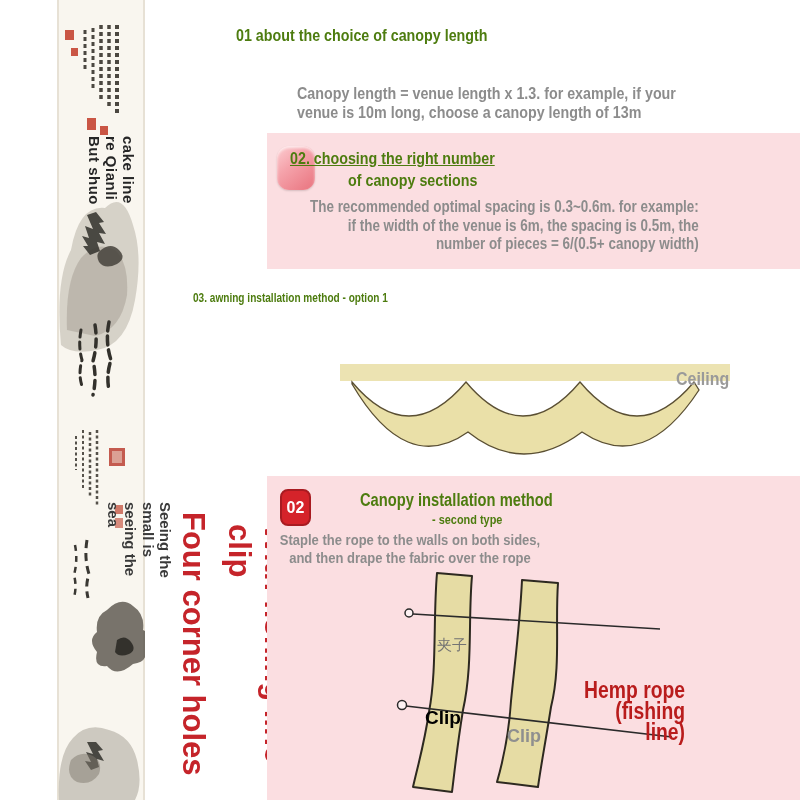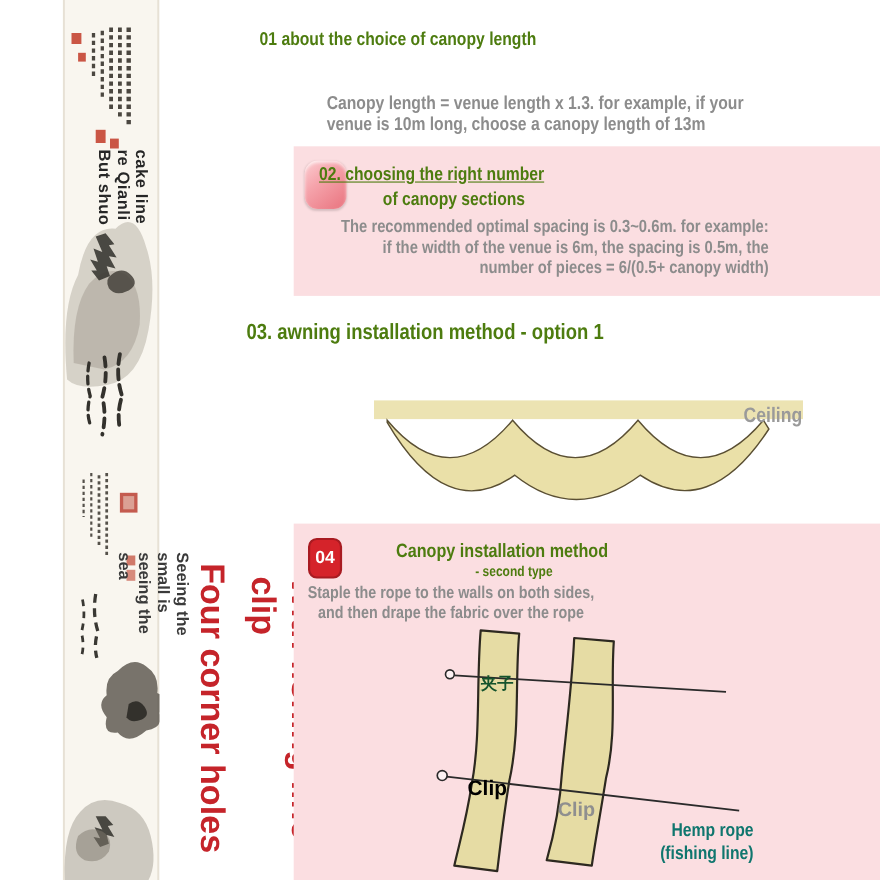--- a/index.html
+++ b/index.html
@@ -117,55 +117,55 @@
   </div>
   <div class="abs bold dark" style="left:348px;top:171px;font-size:17px;">
     <span class="cxl">of canopy sections</span>
   </div>
   <div class="abs bold gray" style="left:310px;top:198px;font-size:16px;line-height:18.5px;text-align:right;">
     <span class="cxl pre">The recommended optimal spacing is 0.3~0.6m. for example:
 if the width of the venue is 6m, the spacing is 0.5m, the
 number of pieces = 6/(0.5+ canopy width)</span>
   </div>
 
-  <div class="abs bold dark" style="left:224px;top:291px;font-size:20px;">
+  <div class="abs bold dark" style="left:193px;top:291px;font-size:12px;">
     <span class="cxl">03. awning installation method - option 1</span>
   </div>
 
   <svg class="abs" style="left:330px;top:356px;" width="410" height="120" viewBox="0 0 410 120">
     <rect x="10" y="8" width="390" height="17" fill="#ece3b2"></rect>
     <path d="M22,26 Q79,94 136,26 Q193,94 250,26 Q307,94 364,26 L369,34 Q314,118 252,76 Q193,120 138,76 Q76,120 22,28 Z" fill="#eae0a8" stroke="#5a4f33" stroke-width="1.3"></path>
   </svg>
   <div class="abs bold" style="left:676px;top:368px;font-size:19px;color:#9a9a9a;">
     <span class="cxl">Ceiling</span>
   </div>
 
   <div class="abs panel" style="left:267px;top:476px;width:533px;height:324px;"></div>
-  <div class="abs badge04" style="left:280px;top:489px;">04</div>
+  <div class="abs badge04" style="left:280px;top:489px;">02</div>
   <div class="abs bold dark" style="left:318px;top:490px;font-size:17.5px;margin-left:42px;">
     <span class="cxl">Canopy installation method</span>
   </div>
   <div class="abs bold dark" style="left:432px;top:512px;font-size:13px;">
     <span class="cxl">- second type</span>
   </div>
   <div class="abs bold gray" style="left:250px;top:531px;width:320px;font-size:15.5px;line-height:18px;">
     <span class="cxc pre">Staple the rope to the walls on both sides,
 and then drape the fabric over the rope</span>
   </div>
 
   <svg class="abs" style="left:380px;top:565px;" width="320" height="235" viewBox="0 0 320 235">
     <path d="M57,8 L92,11 C88,55 93,100 83,145 C77,182 75,203 72,227 L33,222 C38,200 44,180 49,147 C57,105 53,55 57,8 Z" fill="#e6dca4" stroke="#2d2920" stroke-width="2" stroke-linejoin="round"></path>
     <path d="M142,15 L178,18 C175,60 181,102 171,142 C165,180 161,200 158,222 L117,217 C123,196 129,168 131,136 C135,96 140,58 142,15 Z" fill="#e6dca4" stroke="#2d2920" stroke-width="2" stroke-linejoin="round"></path>
     <line x1="33" y1="49" x2="280" y2="64" stroke="#2a2a2a" stroke-width="1.6"></line>
     <circle cx="29" cy="48" r="4" fill="#fdf2f3" stroke="#2a2a2a" stroke-width="1.5"></circle>
     <line x1="26" y1="141" x2="292" y2="172" stroke="#2a2a2a" stroke-width="1.6"></line>
     <circle cx="22" cy="140" r="4.5" fill="#fdf2f3" stroke="#2a2a2a" stroke-width="1.5"></circle>
   </svg>
 
-  <div class="abs" style="left:437px;top:612px;font-size:15px;font-weight:700;color:#14532d;">夹子</div>
+  <div class="abs" style="left:437px;top:636px;font-size:15px;font-weight:400;color:#737373;">夹子</div>
   <div class="abs bold" style="left:425px;top:707px;font-size:19px;color:#000;">Clip</div>
   <div class="abs bold" style="left:507px;top:726px;font-size:18px;color:#8f8f8f;">Clip</div>
-  <div class="abs bold" style="left:557px;top:744px;width:128px;font-size:17px;line-height:21px;color:#0f766e;">
+  <div class="abs bold" style="left:557px;top:680px;width:128px;font-size:23px;line-height:21px;color:#b91c1c;">
     <span class="cxr pre">Hemp rope
 (fishing line)</span>
   </div>
 
 </div>
 
 </body></html>

